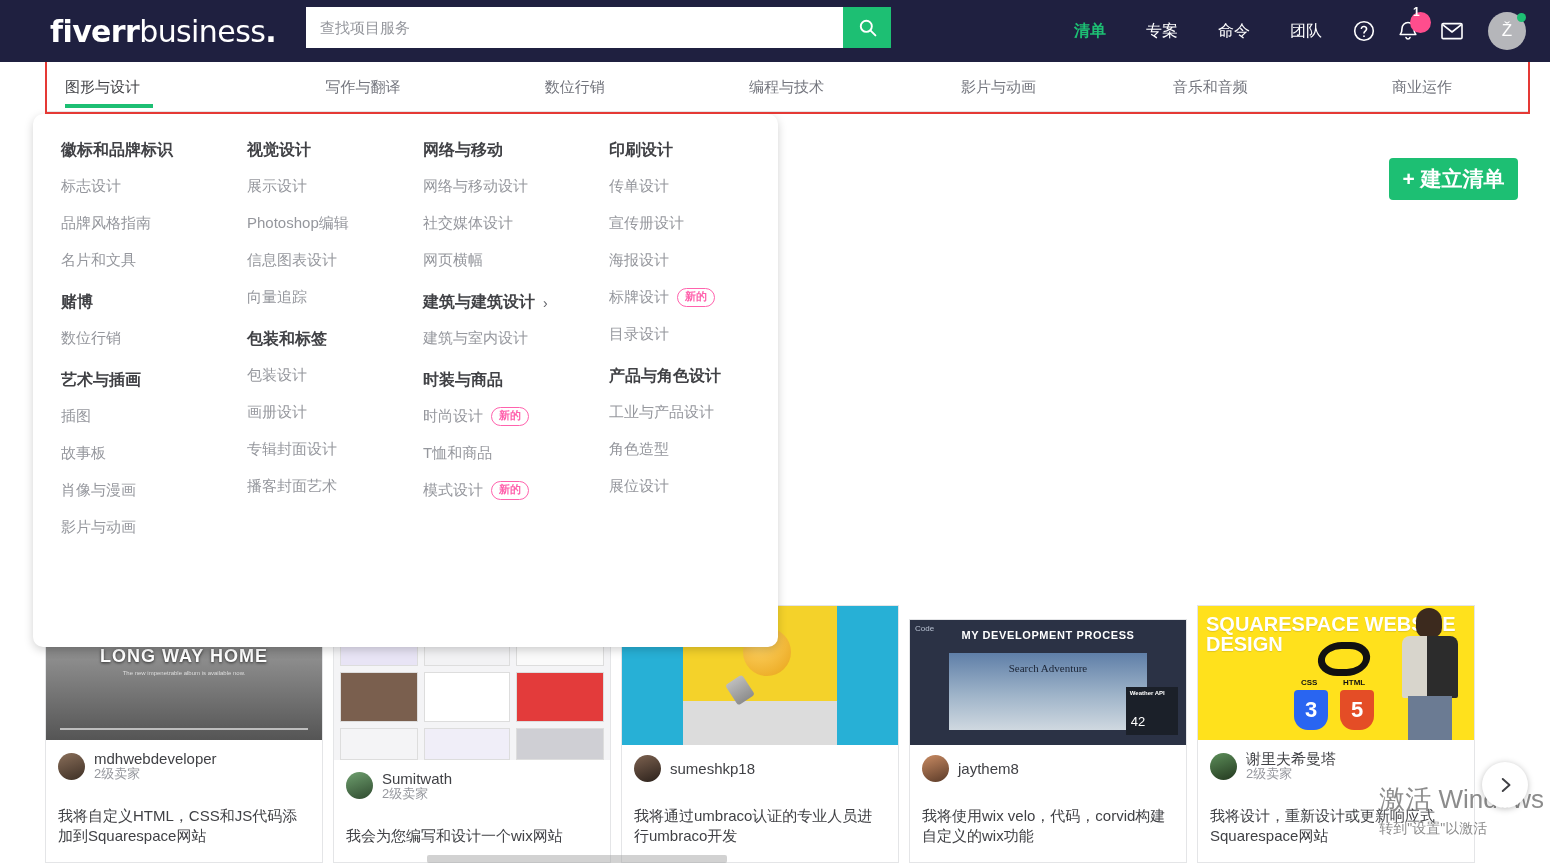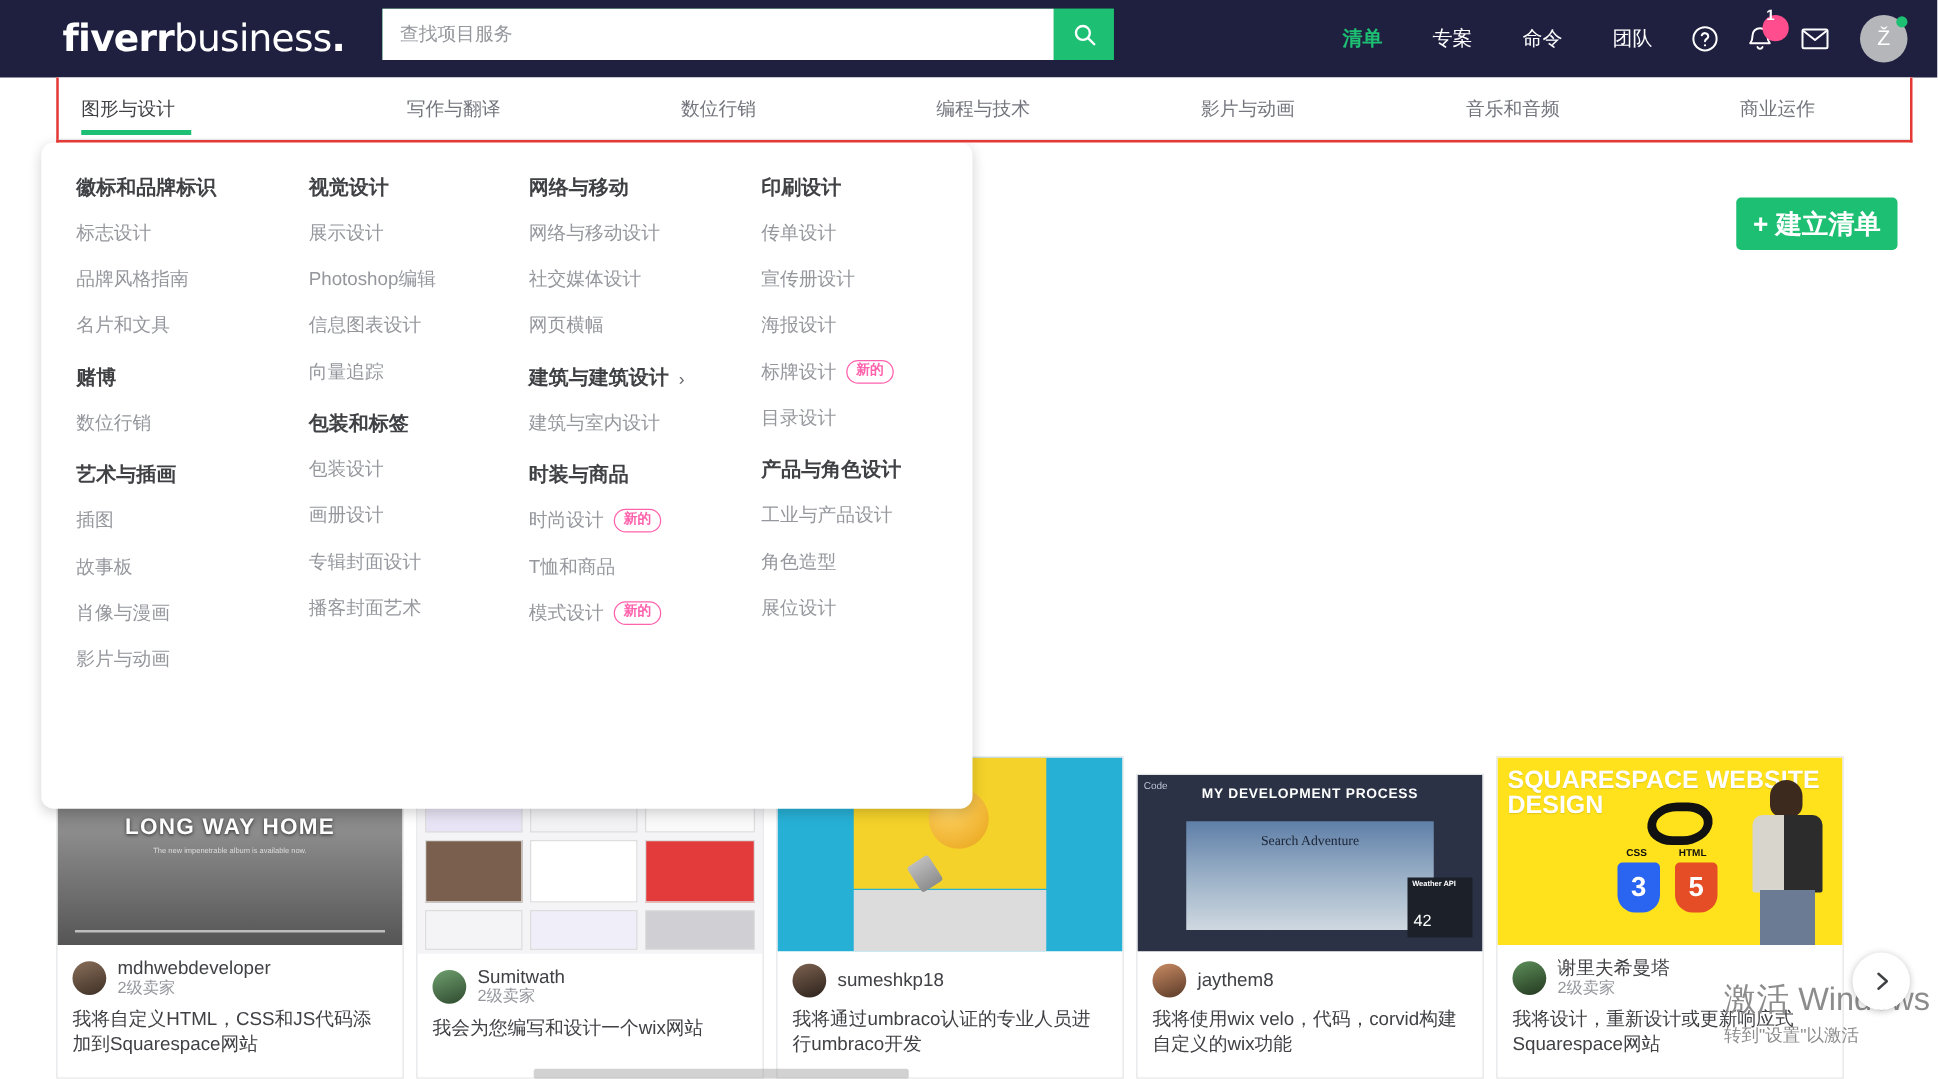--- a/index.html
+++ b/index.html
@@ -187,21 +187,21 @@
   .cardbody { padding: 10px 12px 16px 12px; flex: 1; }
   .seller { display: flex; align-items: center; gap: 9px; }
   .sellerpic {
     width: 27px; height: 27px; border-radius: 50%;
     flex: 0 0 27px; overflow: hidden; position: relative;
   }
   .sellertext { display: flex; flex-direction: column; line-height: 1.15; }
   .sellername { font-size: 15px; color: #404145; }
   .sellerlvl { font-size: 13px; color: #95979d; }
   .gigtitle {
-    margin-top: 8px;
+    margin-top: 24px;
     font-size: 15px; color: #404145; line-height: 1.33;
   }
 
   
   .th-band {
     background: linear-gradient(180deg,#6f6f6f 0%, #8c8c8c 40%, #555 100%);
     filter: grayscale(1);
   }
   .th-band .bandtitle {
     position: absolute; top: 30%; left: 0; width: 100%;

